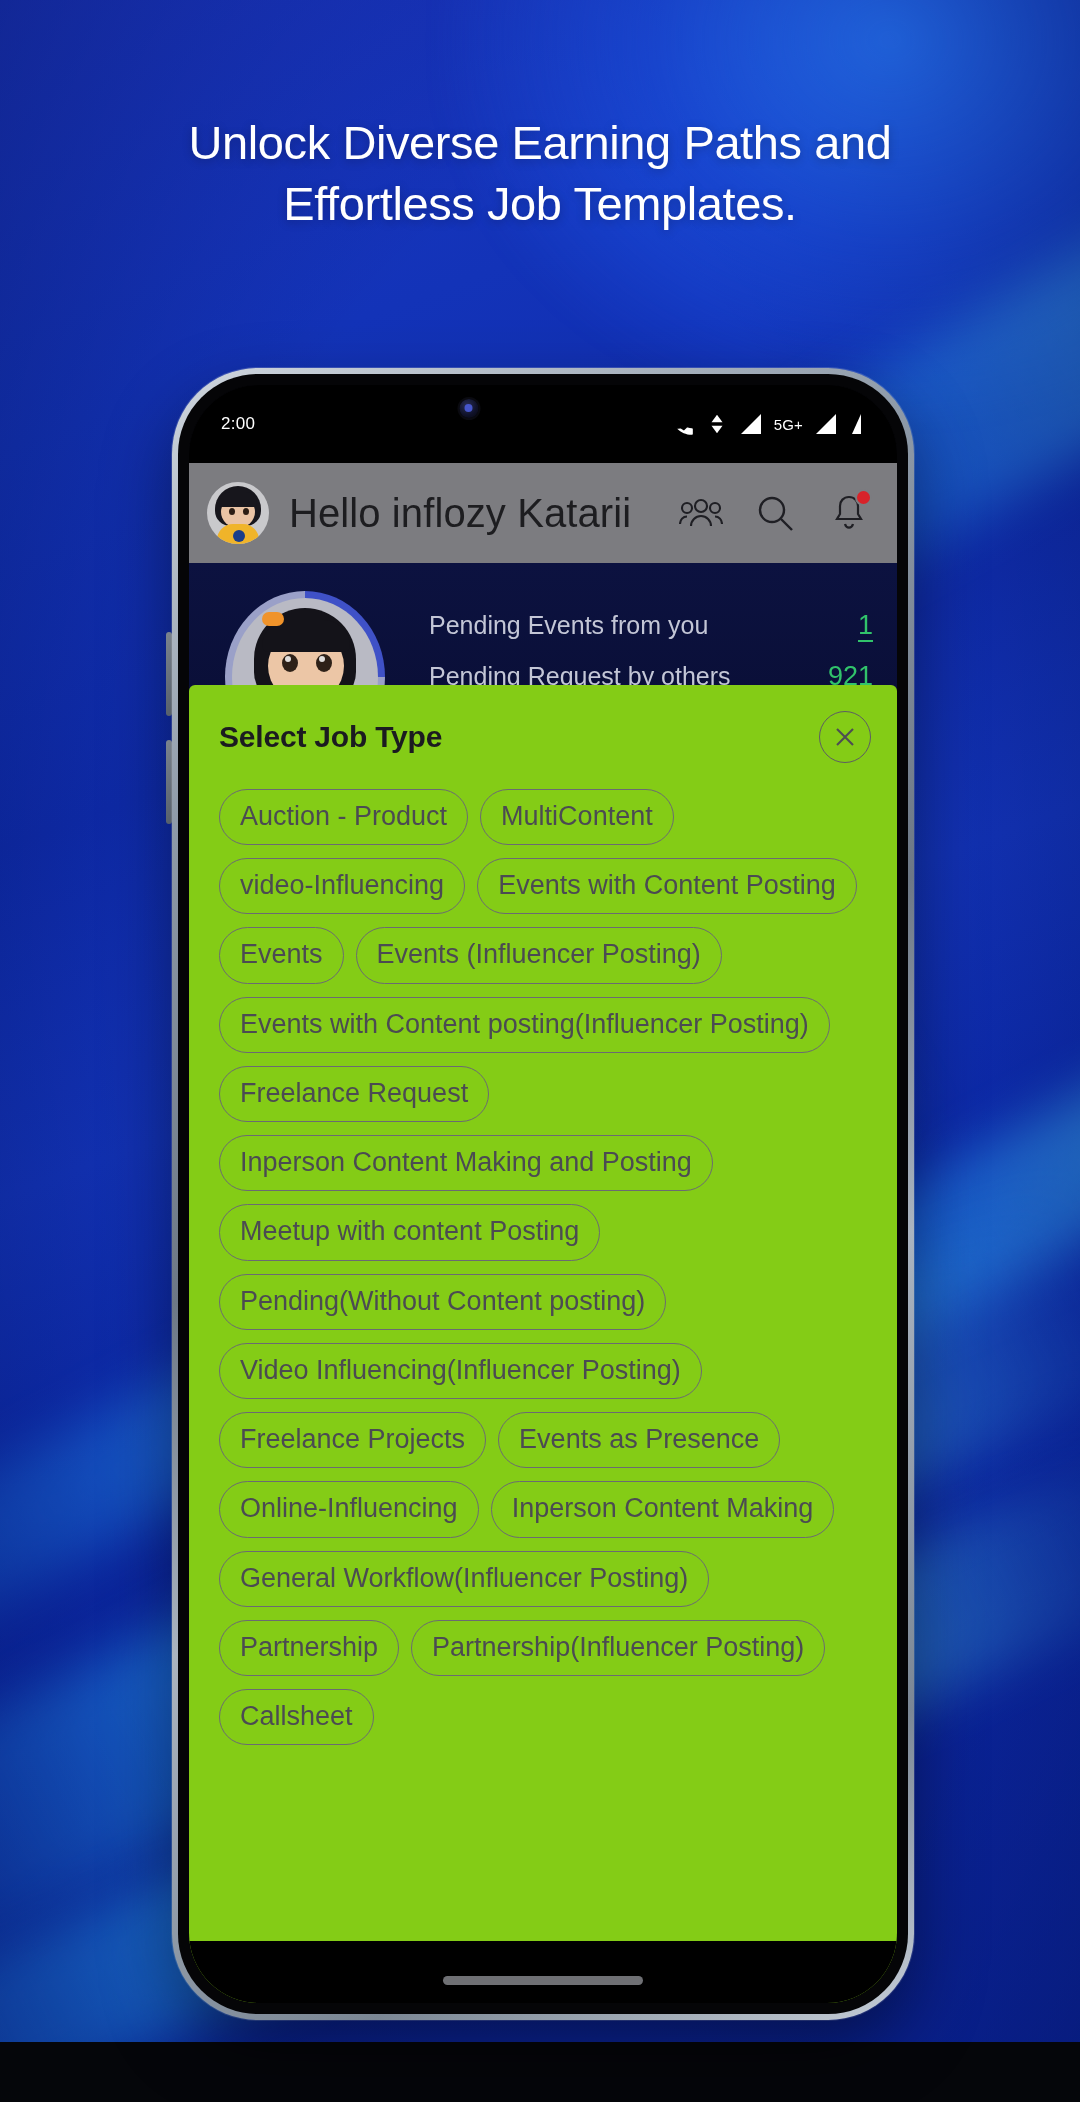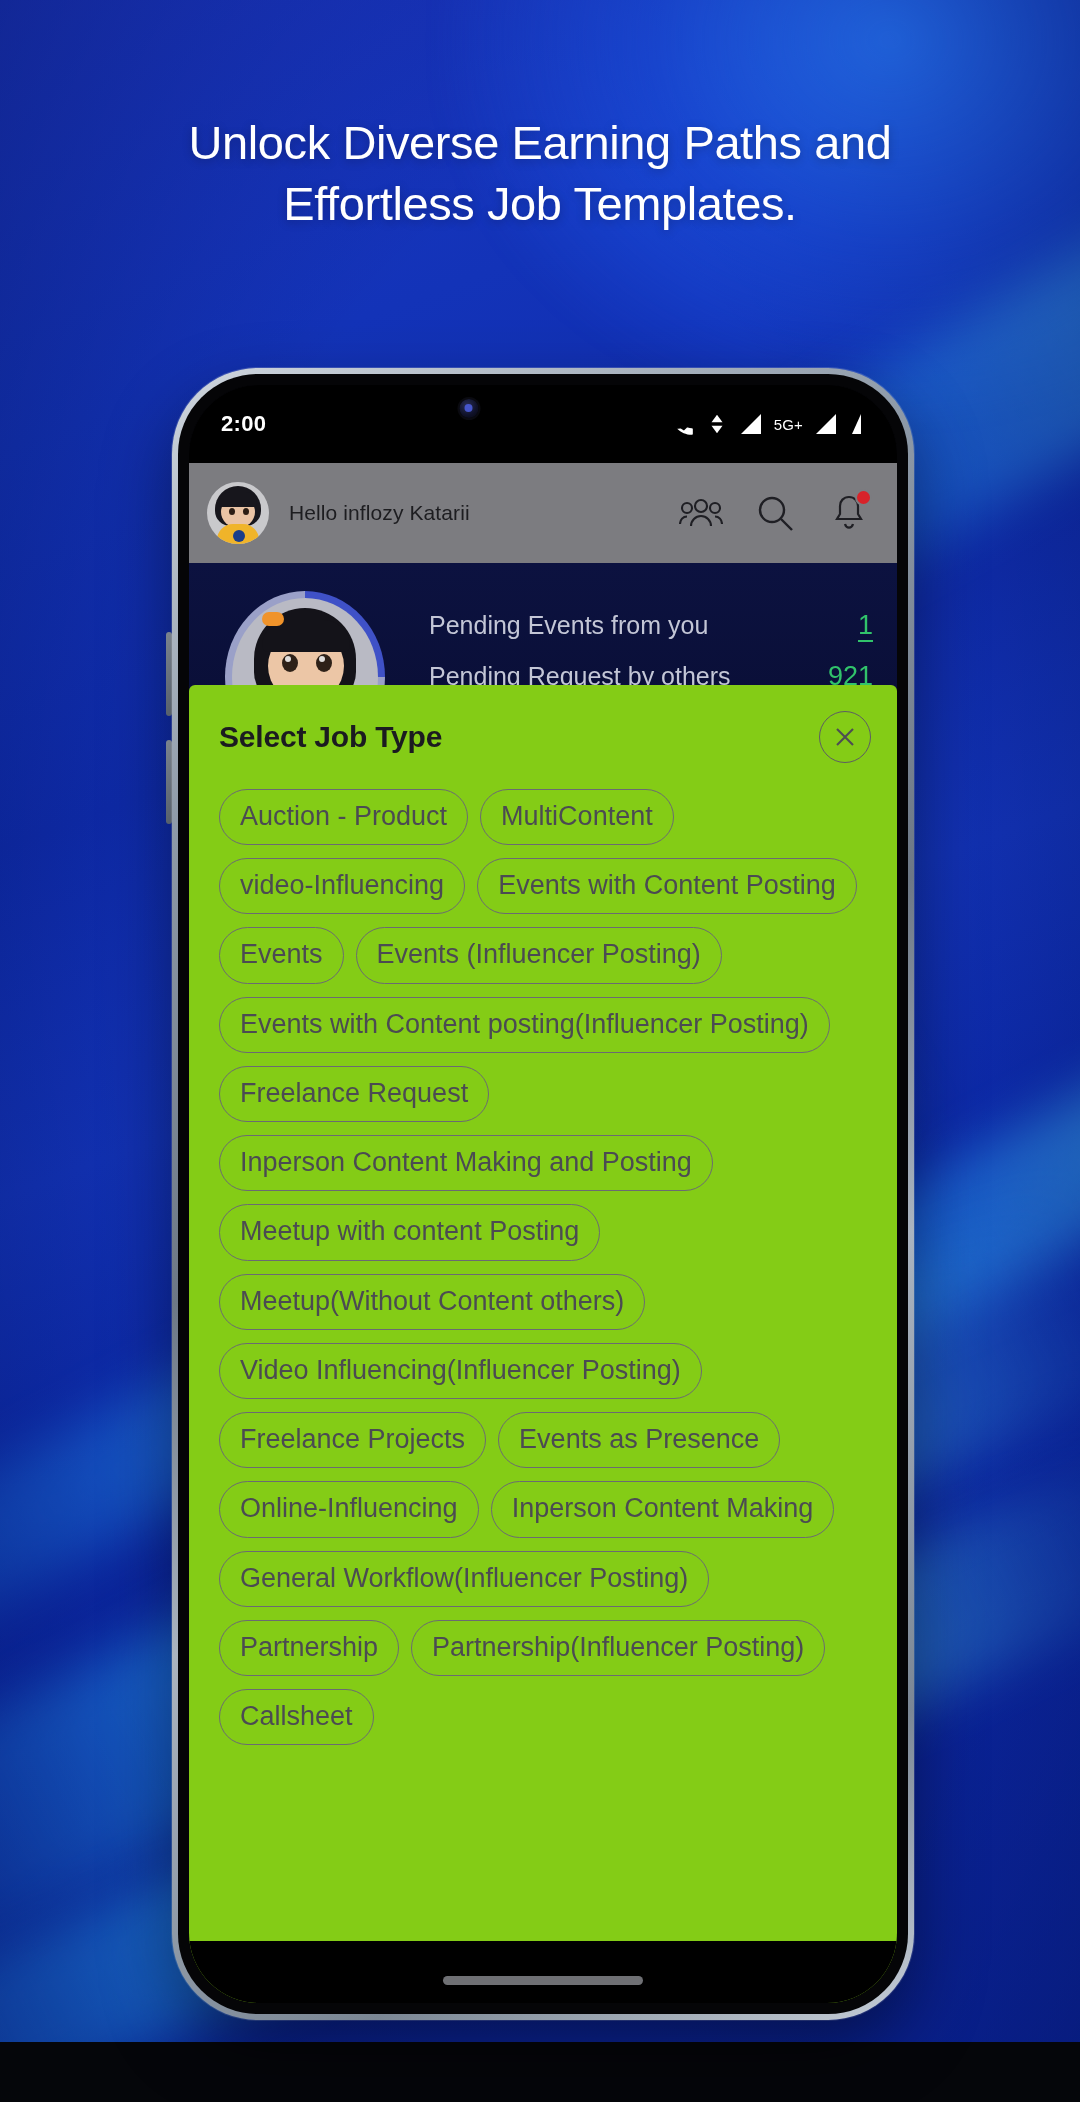--- a/index.html
+++ b/index.html
@@ -93,21 +93,21 @@
 
   
   .statusbar {
     position:relative;
     height:78px;
     background:#000000;
     display:flex; align-items:center;
     padding:0 34px 0 32px;
     color:#fff;
   }
-  .sb-time { font-size:22px; font-weight:700; letter-spacing:.3px; }
+  .sb-time { font-size:17px; font-weight:400; letter-spacing:.3px; }
   .sb-right { margin-left:auto; display:flex; align-items:center; gap:11px; }
   .sb-ic { display:block; }
   .sb-5g { font-size:15px; font-weight:500; letter-spacing:.2px; }
   .notch {
     position:absolute; left:50%; top:0; transform:translateX(-50%);
     width:310px; height:44px;
     background:#000;
     border-radius:0 0 22px 22px;
   }
   .cam {
@@ -135,21 +135,21 @@
     position:relative; overflow:hidden; flex:0 0 auto;
   }
   .av-hair { position:absolute; left:8px; top:4px; width:46px; height:40px; background:#17161c; border-radius:24px 24px 16px 16px; }
   .av-face { position:absolute; left:14px; top:14px; width:34px; height:32px; background:#e9c3a4; border-radius:50%; }
   .av-bang { position:absolute; left:12px; top:10px; width:38px; height:15px; background:#17161c; border-radius:19px 19px 6px 6px; }
   .av-eye  { position:absolute; top:26px; width:6px; height:7px; background:#2b1d14; border-radius:50%; }
   .av-eye.l { left:22px; } .av-eye.r { left:36px; }
   .av-body { position:absolute; left:10px; bottom:-4px; width:42px; height:24px; background:#f0b42a; border-radius:16px 16px 0 0; }
   .av-badge{ position:absolute; left:26px; bottom:2px; width:12px; height:12px; border-radius:50%; background:#1b3e8a; }
   .greet {
-    font-size:21px; color:#1d1d20; font-weight:400; letter-spacing:.1px;
+    font-size:40px; color:#1d1d20; font-weight:400; letter-spacing:.1px;
   }
   .appbar-actions { margin-left:auto; display:flex; align-items:center; gap:30px; }
   .ic-btn { position:relative; width:44px; height:44px; display:flex; align-items:center; justify-content:center; }
   .badge-dot {
     position:absolute; top:-2px; right:-1px; width:17px; height:17px; border-radius:50%;
     background:#d8232a; border:2px solid #7c7c80;
   }
 
   
   .stats {
@@ -382,21 +382,21 @@
         <div class="chip">Auction - Product</div>
         <div class="chip">MultiContent</div>
         <div class="chip">video-Influencing</div>
         <div class="chip">Events with Content Posting</div>
         <div class="chip">Events</div>
         <div class="chip">Events (Influencer Posting)</div>
         <div class="chip">Events with Content posting(Influencer Posting)</div>
         <div class="chip">Freelance Request</div>
         <div class="chip">Inperson Content Making and Posting</div>
         <div class="chip">Meetup with content Posting</div>
-        <div class="chip">Meetup(Without Content others)</div>
+        <div class="chip">Pending(Without Content posting)</div>
         <div class="chip">Video Influencing(Influencer Posting)</div>
         <div class="chip">Freelance Projects</div>
         <div class="chip">Events as Presence</div>
         <div class="chip">Online-Influencing</div>
         <div class="chip">Inperson Content Making</div>
         <div class="chip">General Workflow(Influencer Posting)</div>
         <div class="chip">Partnership</div>
         <div class="chip">Partnership(Influencer Posting)</div>
         <div class="chip">Callsheet</div>
       </div>

